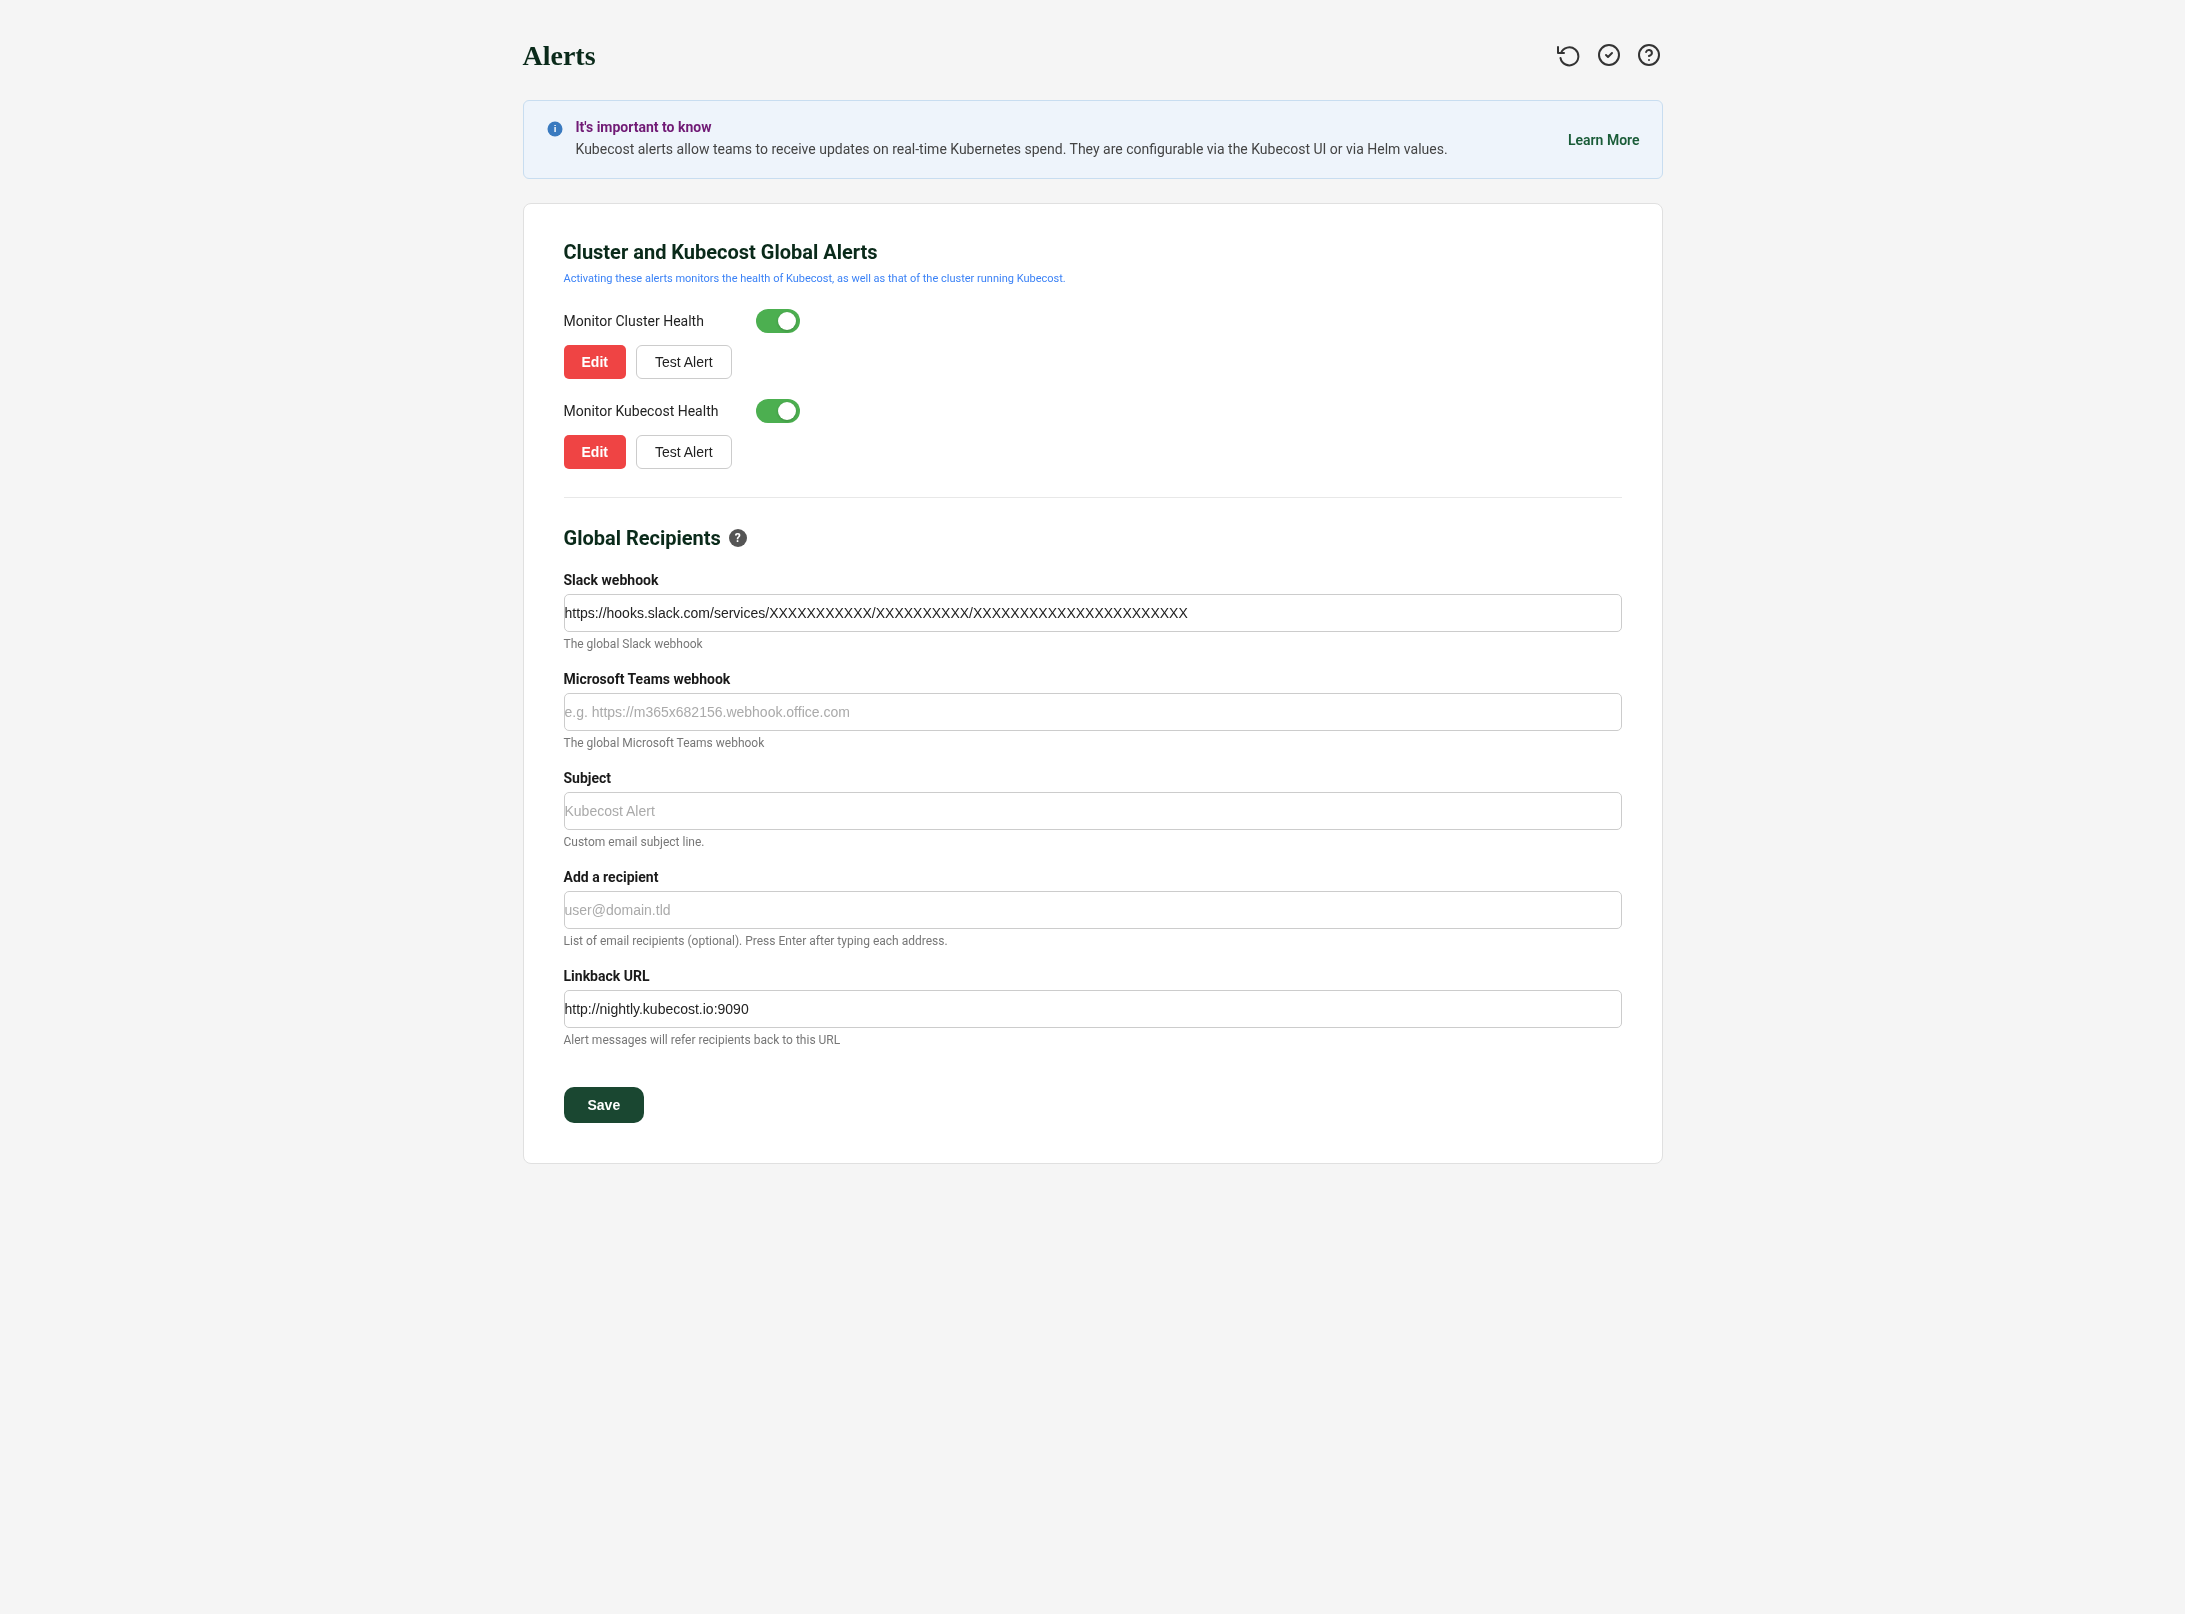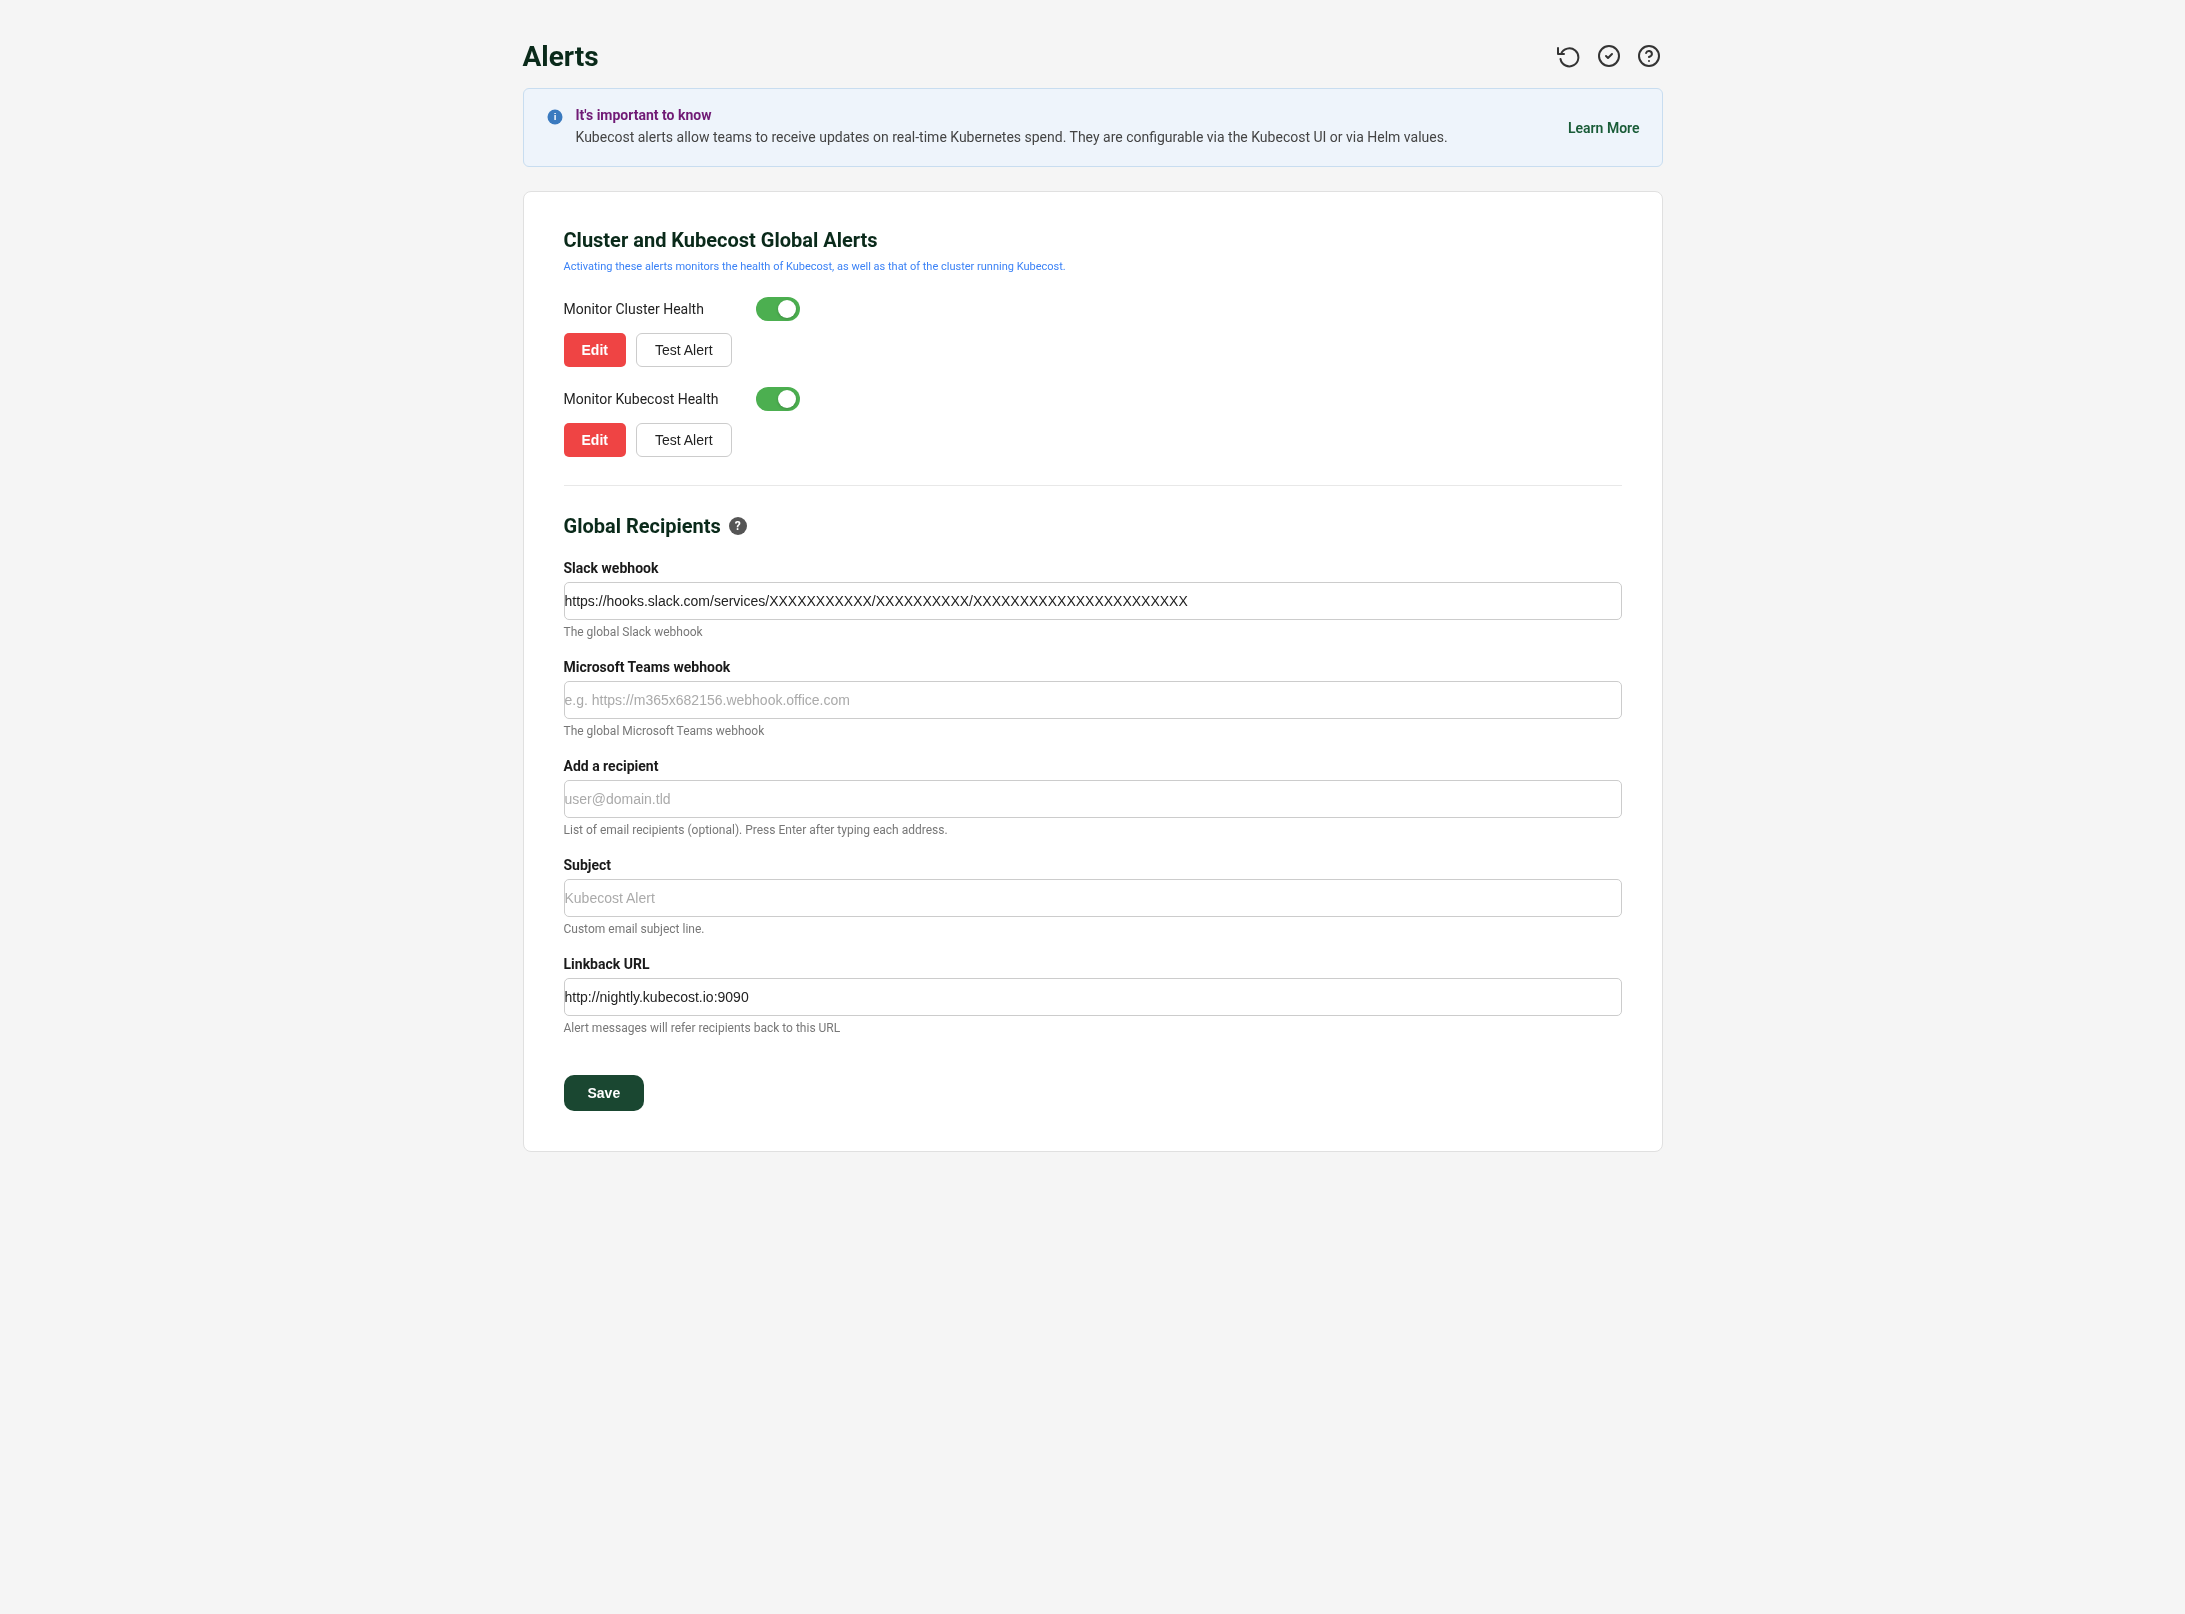--- a/index.html
+++ b/index.html
@@ -11,21 +11,22 @@
     }
     .page-wrapper {
       max-width: 1200px;
       margin: 0 auto;
       padding: 40px 30px;
     }
     .page-header {
       display: flex;
       align-items: center;
       justify-content: space-between;
-      margin-bottom: 15px;
+      margin-bottom: 28px;
+      font-family: Liberation Serif, serif;
     }
     .page-title {
       font-size: 28px;
       font-weight: 700;
       color: #0a2a1a;
     }
     .header-icons {
       display: flex;
       gap: 14px;
       align-items: center;
@@ -312,30 +313,30 @@
 
       
       <div class="field-group">
         <div class="field-label">Microsoft Teams webhook</div>
         <input class="field-input" type="text" placeholder="e.g. https://m365x682156.webhook.office.com" style="">
         <div class="field-hint">The global Microsoft Teams webhook</div>
       </div>
 
       
       <div class="field-group">
+        <div class="field-label">Subject</div>
+        <input class="field-input" type="text" placeholder="Kubecost Alert" style="">
+        <div class="field-hint">Custom email subject line.</div>
+      </div>
+
+      
+      <div class="field-group">
         <div class="field-label">Add a recipient</div>
         <input class="field-input" type="text" placeholder="user@domain.tld" style="">
         <div class="field-hint">List of email recipients (optional). Press Enter after typing each address.</div>
-      </div>
-
-      
-      <div class="field-group">
-        <div class="field-label">Subject</div>
-        <input class="field-input" type="text" placeholder="Kubecost Alert" style="">
-        <div class="field-hint">Custom email subject line.</div>
       </div>
 
       
       <div class="field-group">
         <div class="field-label">Linkback URL</div>
         <input class="field-input" type="text" value="http://nightly.kubecost.io:9090" style="">
         <div class="field-hint">Alert messages will refer recipients back to this URL</div>
       </div>
 
       

